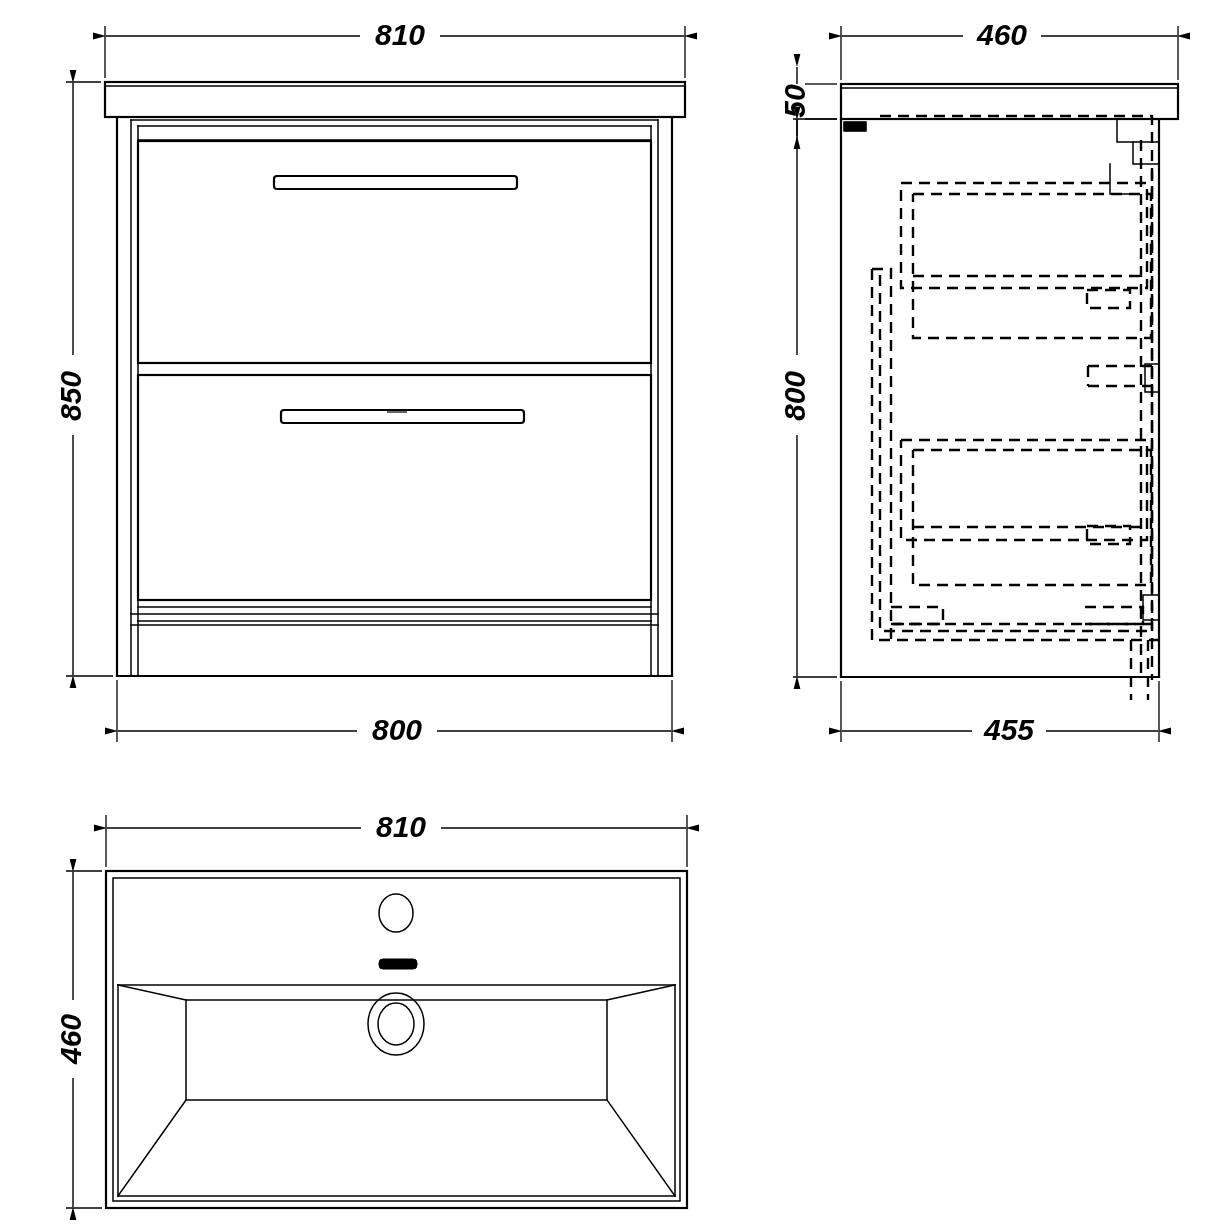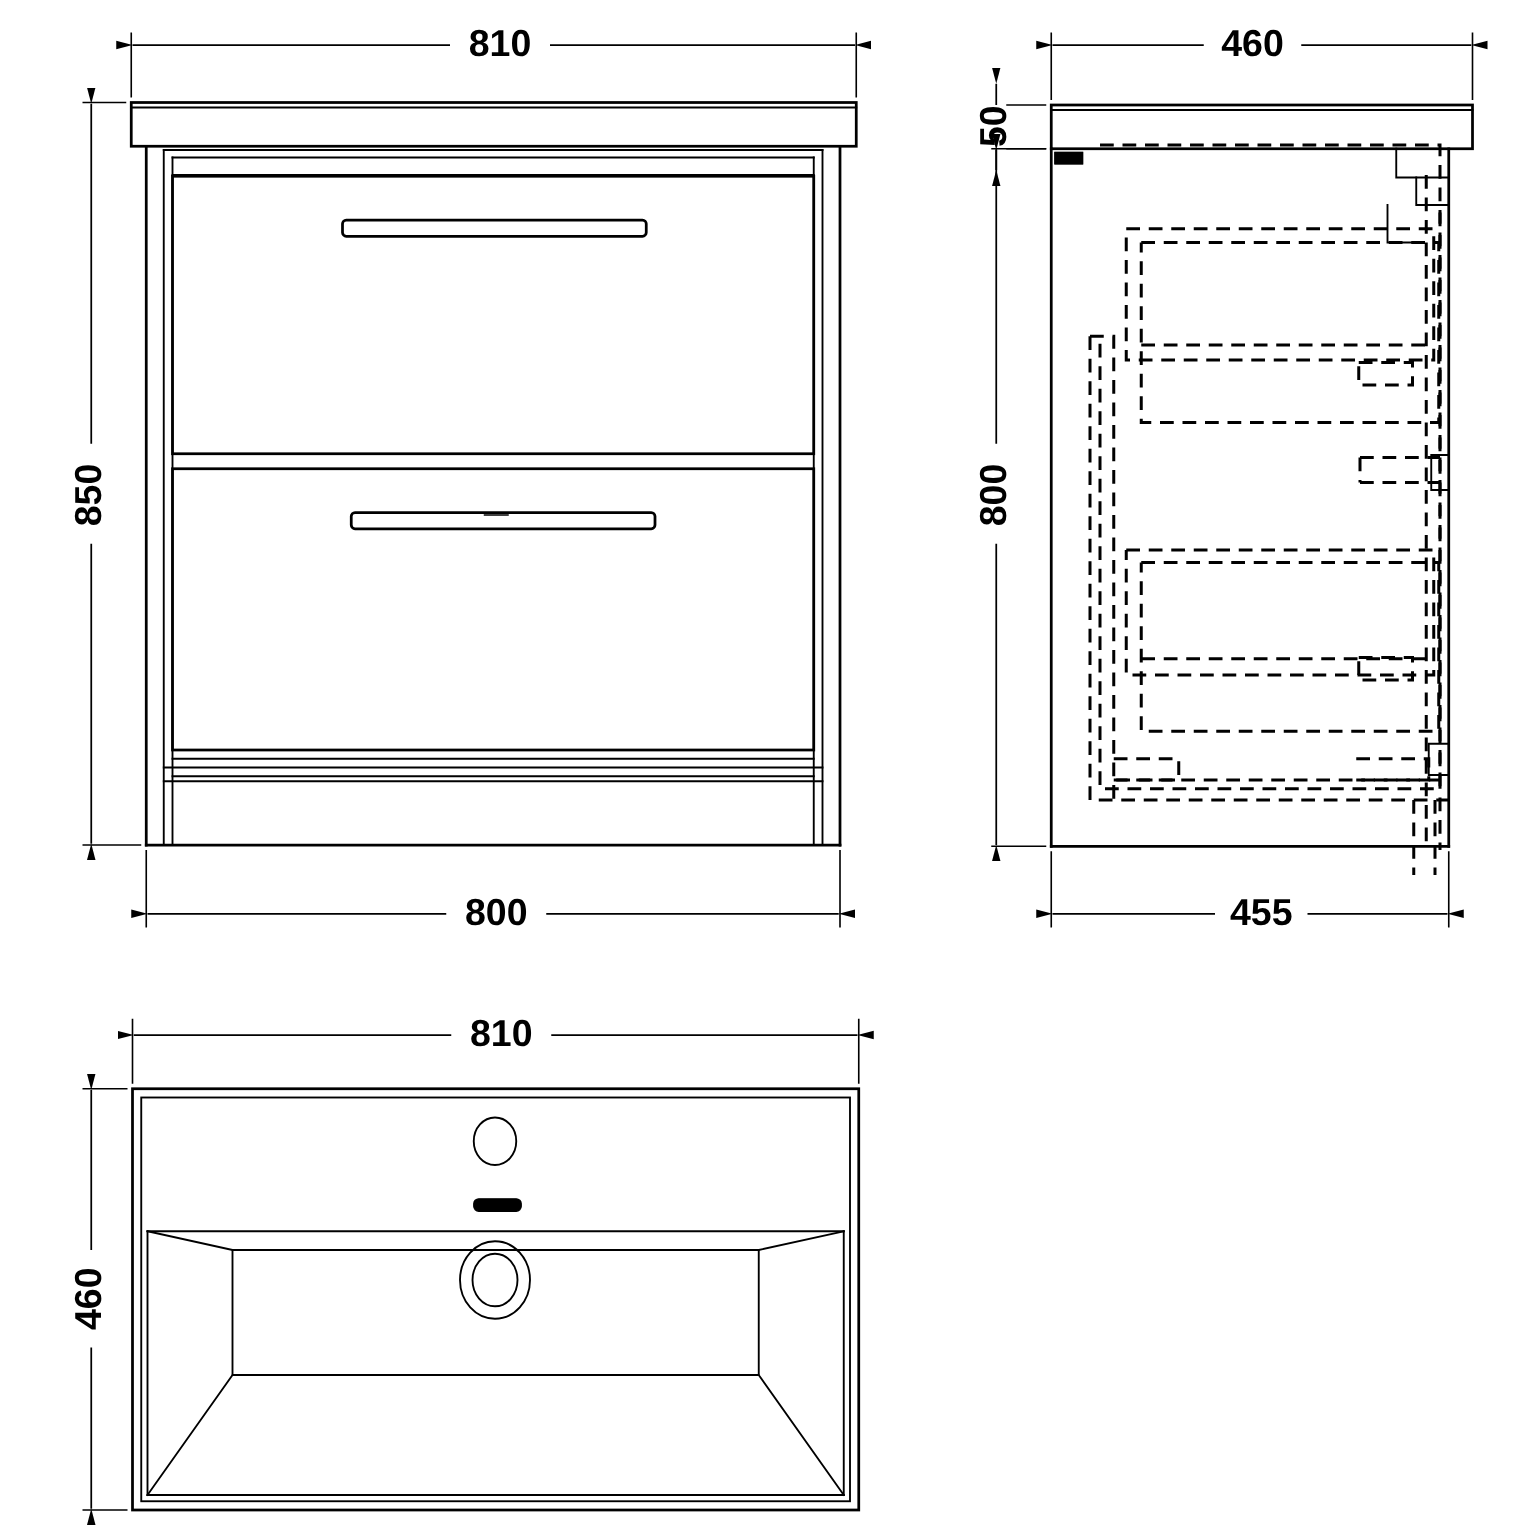--- a/index.html
+++ b/index.html
@@ -11,20 +11,21 @@
     width: 1224px;
     height: 1224px;
     font-family: "Liberation Sans", sans-serif;
     overflow: hidden;
   }
   #drawing-root {
     position: relative;
     width: 1224px;
     height: 1224px;
     background: #ffffff;
+    font-style: italic;
   }
   svg.tech-drawing {
     display: block;
     width: 1224px;
     height: 1224px;
   }
   .ln {
     stroke: #000000;
     fill: none;
     stroke-width: 2.2;

